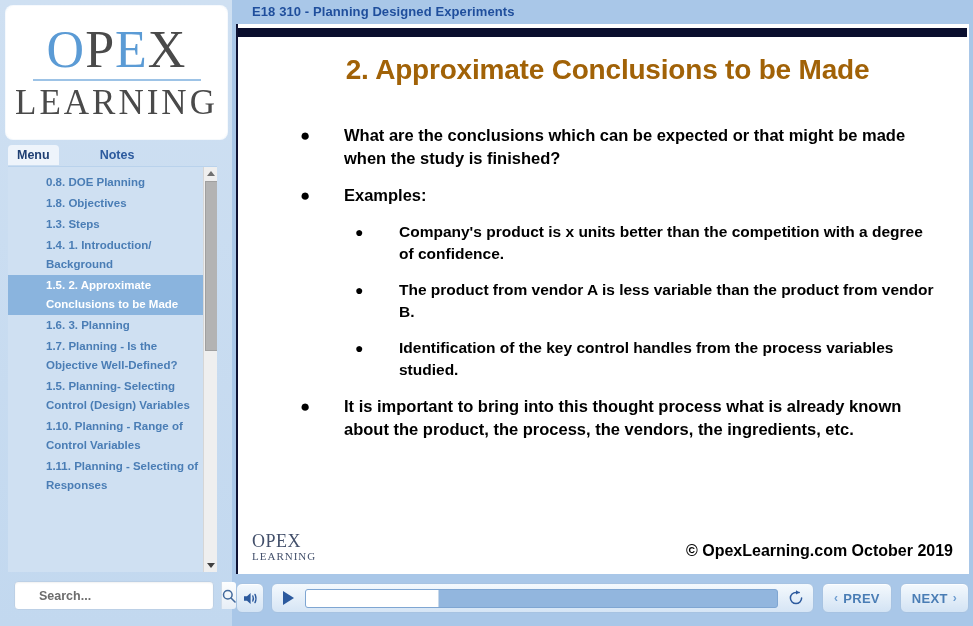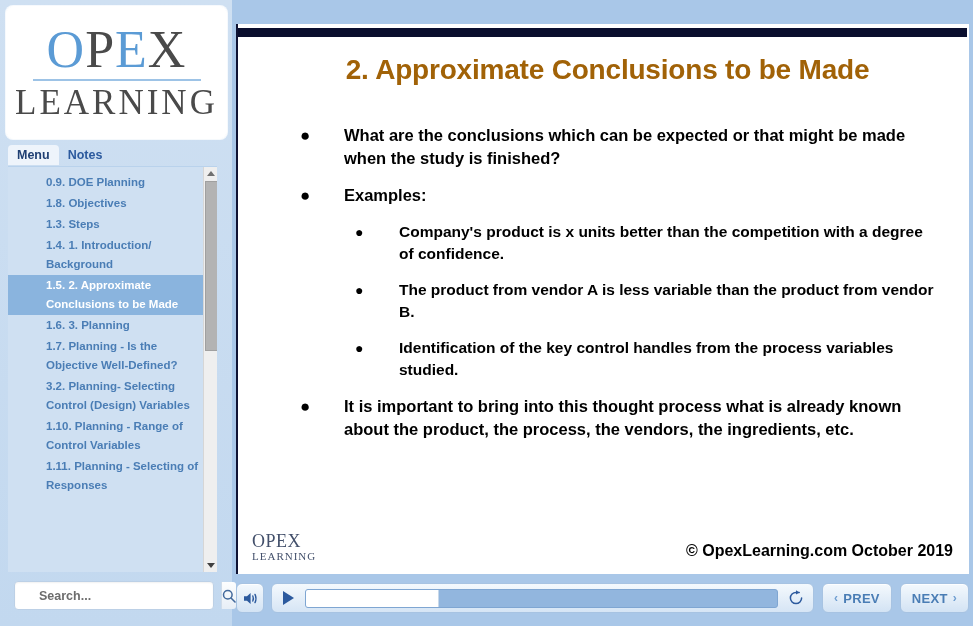--- a/index.html
+++ b/index.html
@@ -32,21 +32,21 @@
   .logo-rule{
     width:168px;height:2px;background:#9dc3e6;margin:2px 0 3px 0;
   }
   .logo-learning{
     font-family:"Liberation Serif", serif;
     font-size:35px;line-height:38px;letter-spacing:3px;color:#4a4a4a;
   }
 
   .tabs{
     position:absolute;left:8px;top:145px;width:217px;height:20px;
-    display:flex;align-items:flex-end;
+    display:flex;align-items:flex-end;gap:32px;
   }
   .tab{
     font-size:12.5px;font-weight:bold;color:#2c5a9e;
     padding:3px 9px 3px 9px;border-radius:4px 4px 0 0;cursor:pointer;
   }
   .tab.active{background:#eef4fb;color:#1f3f73;}
 
   #menu-panel{
     position:absolute;left:8px;top:166px;width:209px;height:405px;
     background:#cfe0f2;
@@ -216,28 +216,28 @@
       <div class="logo-learning">LEARNING</div>
     </div>
 
     <div class="tabs">
       <div class="tab active">Menu</div>
       <div class="tab">Notes</div>
     </div>
 
     <div id="menu-panel">
       <div class="tree" id="tree">
-          <div class="node lvl1"><span>0.9. DOE Planning</span></div>
+          <div class="node lvl1"><span>0.8. DOE Planning</span></div>
           <div class="node lvl1"><span>1.8. Objectives</span></div>
           <div class="node lvl1"><span>1.3. Steps</span></div>
           <div class="node lvl1"><span>1.4. 1. Introduction/ Background</span></div>
           <div class="node lvl1 sel"><span>1.5. 2. Approximate Conclusions to be Made</span></div>
           <div class="node lvl1"><span>1.6. 3. Planning</span></div>
           <div class="node lvl1"><span>1.7. Planning - Is the Objective Well-Defined?</span></div>
-          <div class="node lvl1"><span>3.2. Planning- Selecting Control (Design) Variables</span></div>
+          <div class="node lvl1"><span>1.5. Planning- Selecting Control (Design) Variables</span></div>
           <div class="node lvl1"><span>1.10. Planning - Range of Control Variables</span></div>
           <div class="node lvl1"><span>1.11. Planning - Selecting of Responses</span></div>
         </div>
 
       <div class="sb">
         <div class="sb-arrow sb-up">
             <span class="tri-u"></span>
           </div>
         <div class="sb-thumb"></div>
         <div class="sb-arrow sb-down">
@@ -251,20 +251,21 @@
       <div class="search-btn">
         <svg width="14" height="14" viewBox="0 0 14 14">
           <circle cx="5.8" cy="5.8" r="4.3" fill="none" stroke="#42699c" stroke-width="1.5"></circle>
           <line x1="9" y1="9" x2="13" y2="13" stroke="#42699c" stroke-width="1.6" stroke-linecap="round"></line>
         </svg>
       </div>
     </div>
   </div>
 
   <div id="main">
+    <div class="course-title">E18 310 - Planning Designed Experiments</div>
 
     <div class="slide">
       <div class="slide-topbar"></div>
       <div class="slide-title">2. Approximate Conclusions to be Made</div>
 
       <div class="bullets" id="bullets">
           <div class="b1">
             <span class="dot">●</span>
             <span class="btxt">What are the conclusions which can be expected or that might be made when the study is finished?</span>
           </div>

